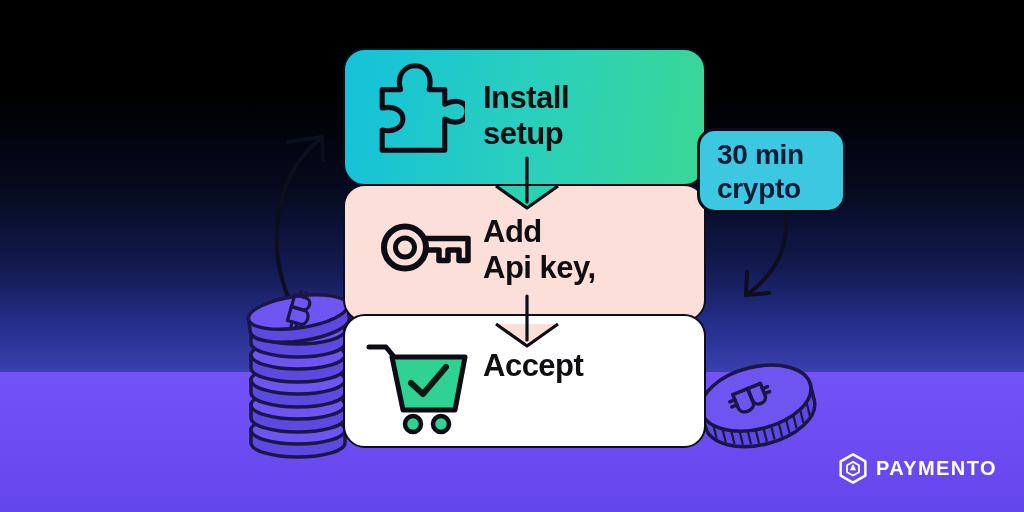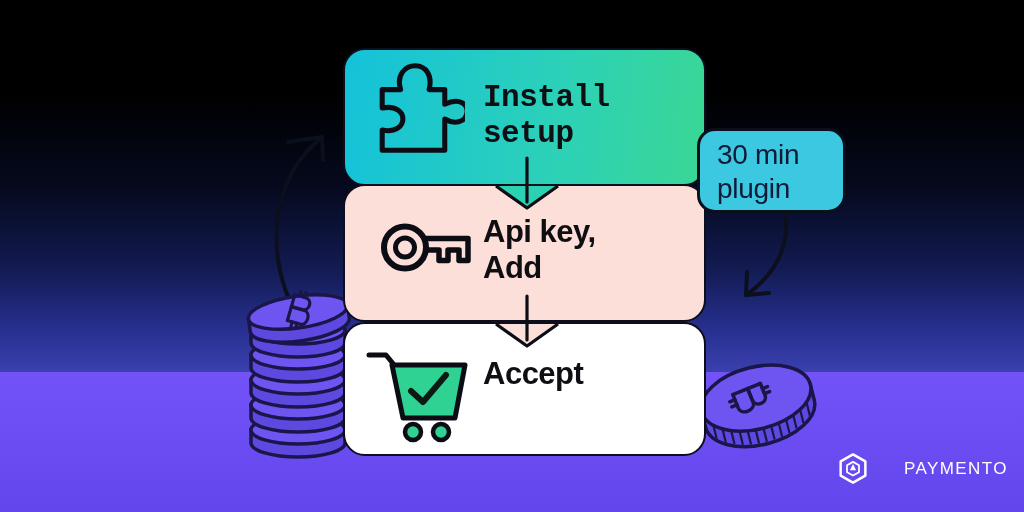--- a/index.html
+++ b/index.html
@@ -8,42 +8,42 @@
     font-family:"Liberation Sans","DejaVu Sans",sans-serif;
     background:linear-gradient(180deg,
       #000000 0%, #000000 18%, #05091c 36%, #121a50 52%,
       #262f8e 64%, #3a40ae 72.6%, #7353f8 72.6%, #6346ec 100%);
   }
   .abs{position:absolute;}
   .card{
     position:absolute;left:343px;width:363px;border-radius:22px;
     border:2.5px solid #0d0d1c;box-sizing:border-box;z-index:2;
   }
-  .card-install{top:48px;height:138px;background:linear-gradient(97deg,#14c2da 0%,#2bd0ba 55%,#3ad795 100%);font-family:Liberation Mono, monospace;}
+  .card-install{top:48px;height:138px;background:linear-gradient(97deg,#14c2da 0%,#2bd0ba 55%,#3ad795 100%);}
   .card-api{top:184px;height:138px;background:#fcdfd8;}
-  .card-accept{top:322px;height:134px;background:#ffffff;text-align:center;}
+  .card-accept{top:314px;height:134px;background:#ffffff;text-align:center;}
   .card-text{
     position:absolute;left:138px;font-weight:bold;color:#0e0e13;
     font-size:31px;line-height:36px;letter-spacing:-0.5px;
   }
   .card-text span{display:block;}
   .t1{top:30px;} .t2{top:28px;} .t3{top:32px;}
   .notch{position:absolute;z-index:3;width:64px;height:60px;left:495px;}
   .notch1{top:152px;} .notch2{top:290px;}
   .badge{
     position:absolute;left:697px;top:128px;width:149px;height:85px;
     background:#3cc8e0;border:3.5px solid #0b0e1c;border-radius:18px;
     box-sizing:border-box;z-index:4;padding:7px 0 0 17px;
   }
-  .badge span{display:block;font-weight:normal;font-size:28px;line-height:34px;color:#0d1a38;letter-spacing:-0.3px;}
+  .badge span{display:block;font-weight:bold;font-size:28px;line-height:34px;color:#0d1a38;letter-spacing:-0.3px;}
   .deco{position:absolute;z-index:1;}
   .logo{
     position:absolute;left:838px;top:452px;display:flex;align-items:center;gap:8px;z-index:2;
   }
-  .logo-text{color:#ffffff;font-weight:normal;font-size:17px;letter-spacing:1.4px;margin-left:28px;}
+  .logo-text{color:#ffffff;font-weight:bold;font-size:20px;letter-spacing:1.4px;}
 </style>
 </head>
 <body>
 
 <div class="stage">
 
   <svg class="deco" style="left:262px;top:120px;" width="80" height="190" viewBox="0 0 80 190">
     <path d="M 27 179 C 8 135, 5 62, 60 17" fill="none" stroke="#0c0f1d" stroke-width="4" stroke-linecap="round"></path>
     <path d="M 26 22 L 60 17 L 61 40" fill="none" stroke="#0c0f1d" stroke-width="4" stroke-linecap="round" stroke-linejoin="round"></path>
   </svg>
@@ -107,22 +107,22 @@
     <line x1="32" y1="6" x2="32" y2="50" stroke="#0d0d16" stroke-width="3.2" stroke-linecap="round"></line>
   </svg>
 
   <div class="card card-api">
     <svg class="abs" style="left:30px;top:30px;" width="100" height="70" viewBox="0 0 100 70">
       <circle cx="30" cy="31.5" r="21" fill="none" stroke="#0c0c14" stroke-width="6"></circle>
       <circle cx="30" cy="31.5" r="9.5" fill="none" stroke="#0c0c14" stroke-width="5"></circle>
       <path d="M 51 22.5 H 93 V 44.5 H 84 V 34 H 73 V 44.5 H 64 V 34 H 51" fill="none" stroke="#0c0c14" stroke-width="5.5" stroke-linejoin="round" stroke-linecap="round"></path>
     </svg>
     <div class="card-text t2">
+      <span>Add</span>
       <span>Api key,</span>
-      <span>Add</span>
     </div>
   </div>
 
   <svg class="notch notch2" viewBox="0 0 64 60">
     <polygon points="1,34 63,34 32,56" fill="#fcdfd8"></polygon>
     <path d="M 1 34 L 32 56 L 63 34" fill="none" stroke="#0d0d16" stroke-width="3.2" stroke-linejoin="round"></path>
     <line x1="32" y1="6" x2="32" y2="50" stroke="#0d0d16" stroke-width="3.2" stroke-linecap="round"></line>
   </svg>
 
   <div class="card card-accept">
@@ -133,21 +133,21 @@
       <circle cx="48" cy="94" r="8" fill="#2fd293" stroke="#0c0c14" stroke-width="4.5"></circle>
       <circle cx="76" cy="94" r="8" fill="#2fd293" stroke="#0c0c14" stroke-width="4.5"></circle>
     </svg>
     <div class="card-text t3">
       <span>Accept</span>
     </div>
   </div>
 
   <div class="badge">
     <span>30 min</span>
-    <span>plugin</span>
+    <span>crypto</span>
   </div>
 
   <svg class="deco" style="left:733px;top:203px;" width="62" height="104" viewBox="0 0 62 104">
     <path d="M 52 8 C 58 42, 42 72, 13 92" fill="none" stroke="#0c0f1d" stroke-width="4" stroke-linecap="round"></path>
     <path d="M 14 69 L 13 92 L 36 90" fill="none" stroke="#0c0f1d" stroke-width="4" stroke-linecap="round" stroke-linejoin="round"></path>
   </svg>
 
   <div class="logo">
     <svg width="30" height="33" viewBox="0 0 34 36">
       <polygon points="17,2 31,10 31,26 17,34 3,26 3,10" fill="none" stroke="#ffffff" stroke-width="2.8" stroke-linejoin="round"></polygon>

